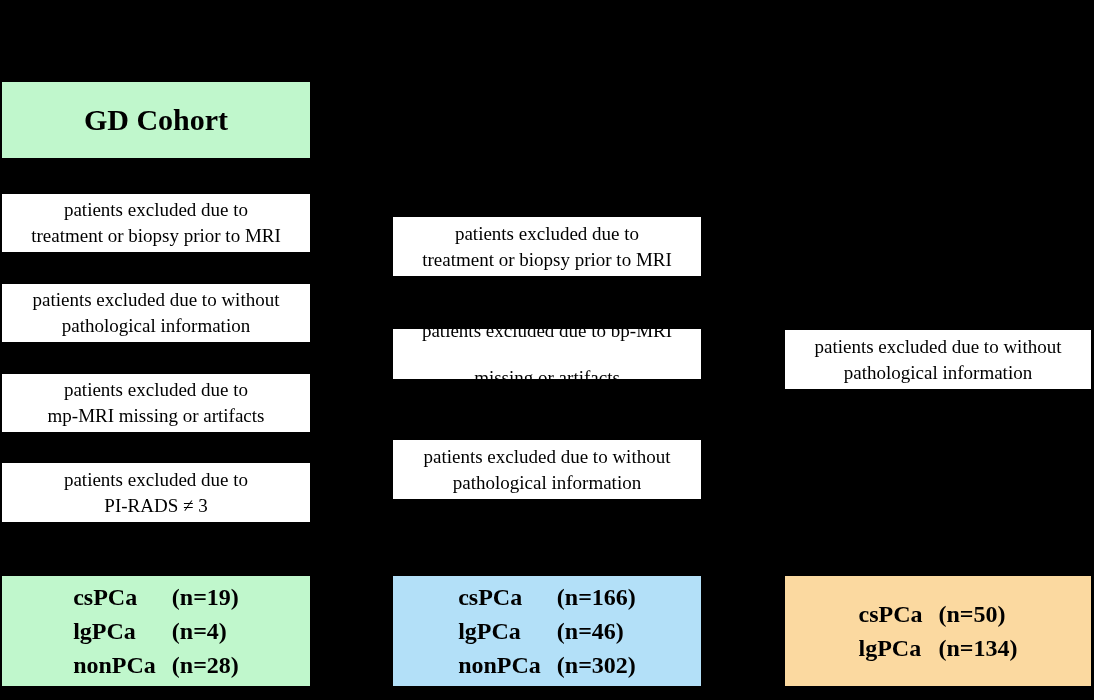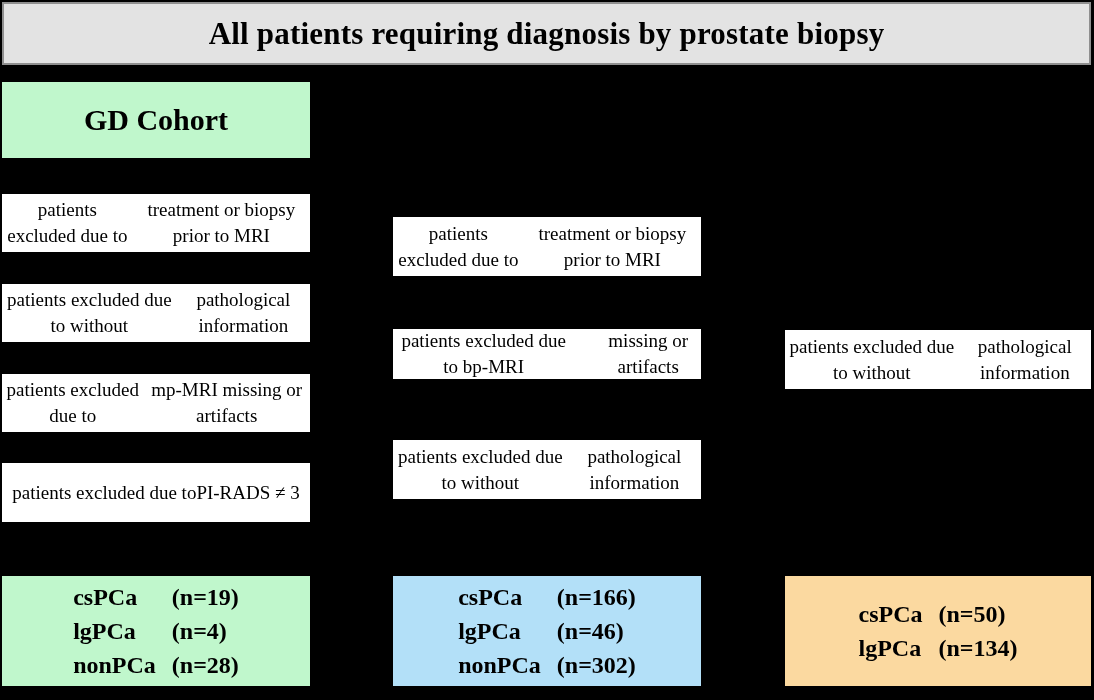--- a/index.html
+++ b/index.html
@@ -35,42 +35,40 @@
     font-weight: bold;
     font-size: 30px;
   }
   .accent-gd { background: var(--gd-accent, #c0f7cc); }
   .accent-wh { background: var(--wh-accent, #b3e0f8); }
   .accent-pd { background: var(--pd-accent, #fbd9a0); }
   .excl {
     background: var(--box-bg, #ffffff);
     font-size: 19px;
     line-height: 26px;
+    flex-direction: column;
   }
   .result-box {
     font-weight: bold;
     font-size: 24px;
   }
   .result-grid {
     display: grid;
     grid-template-columns: auto auto;
     column-gap: 16px;
     justify-items: start;
     line-height: 34px;
   }
   .r-label, .r-value { white-space: nowrap; }
 </style>
 </head>
 <body>
 
 <div class="canvas">
 
-  <div class="box title-bar" style="left:2px; top:2px; width:1089px; height:63px;">
-    <span>All patients requiring diagnosis by prostate biopsy</span>
-  </div>
 
   <div class="box cohort-header accent-gd" style="left:2px; top:82px; width:308px; height:76px;text-align:right;">
     <span>GD Cohort</span>
   </div>
 
   <div class="box excl" style="left:2px; top:194px; width:308px; height:58px;">
     <div>patients excluded due to</div>
     <div>treatment or biopsy prior to MRI</div>
   </div>
 

